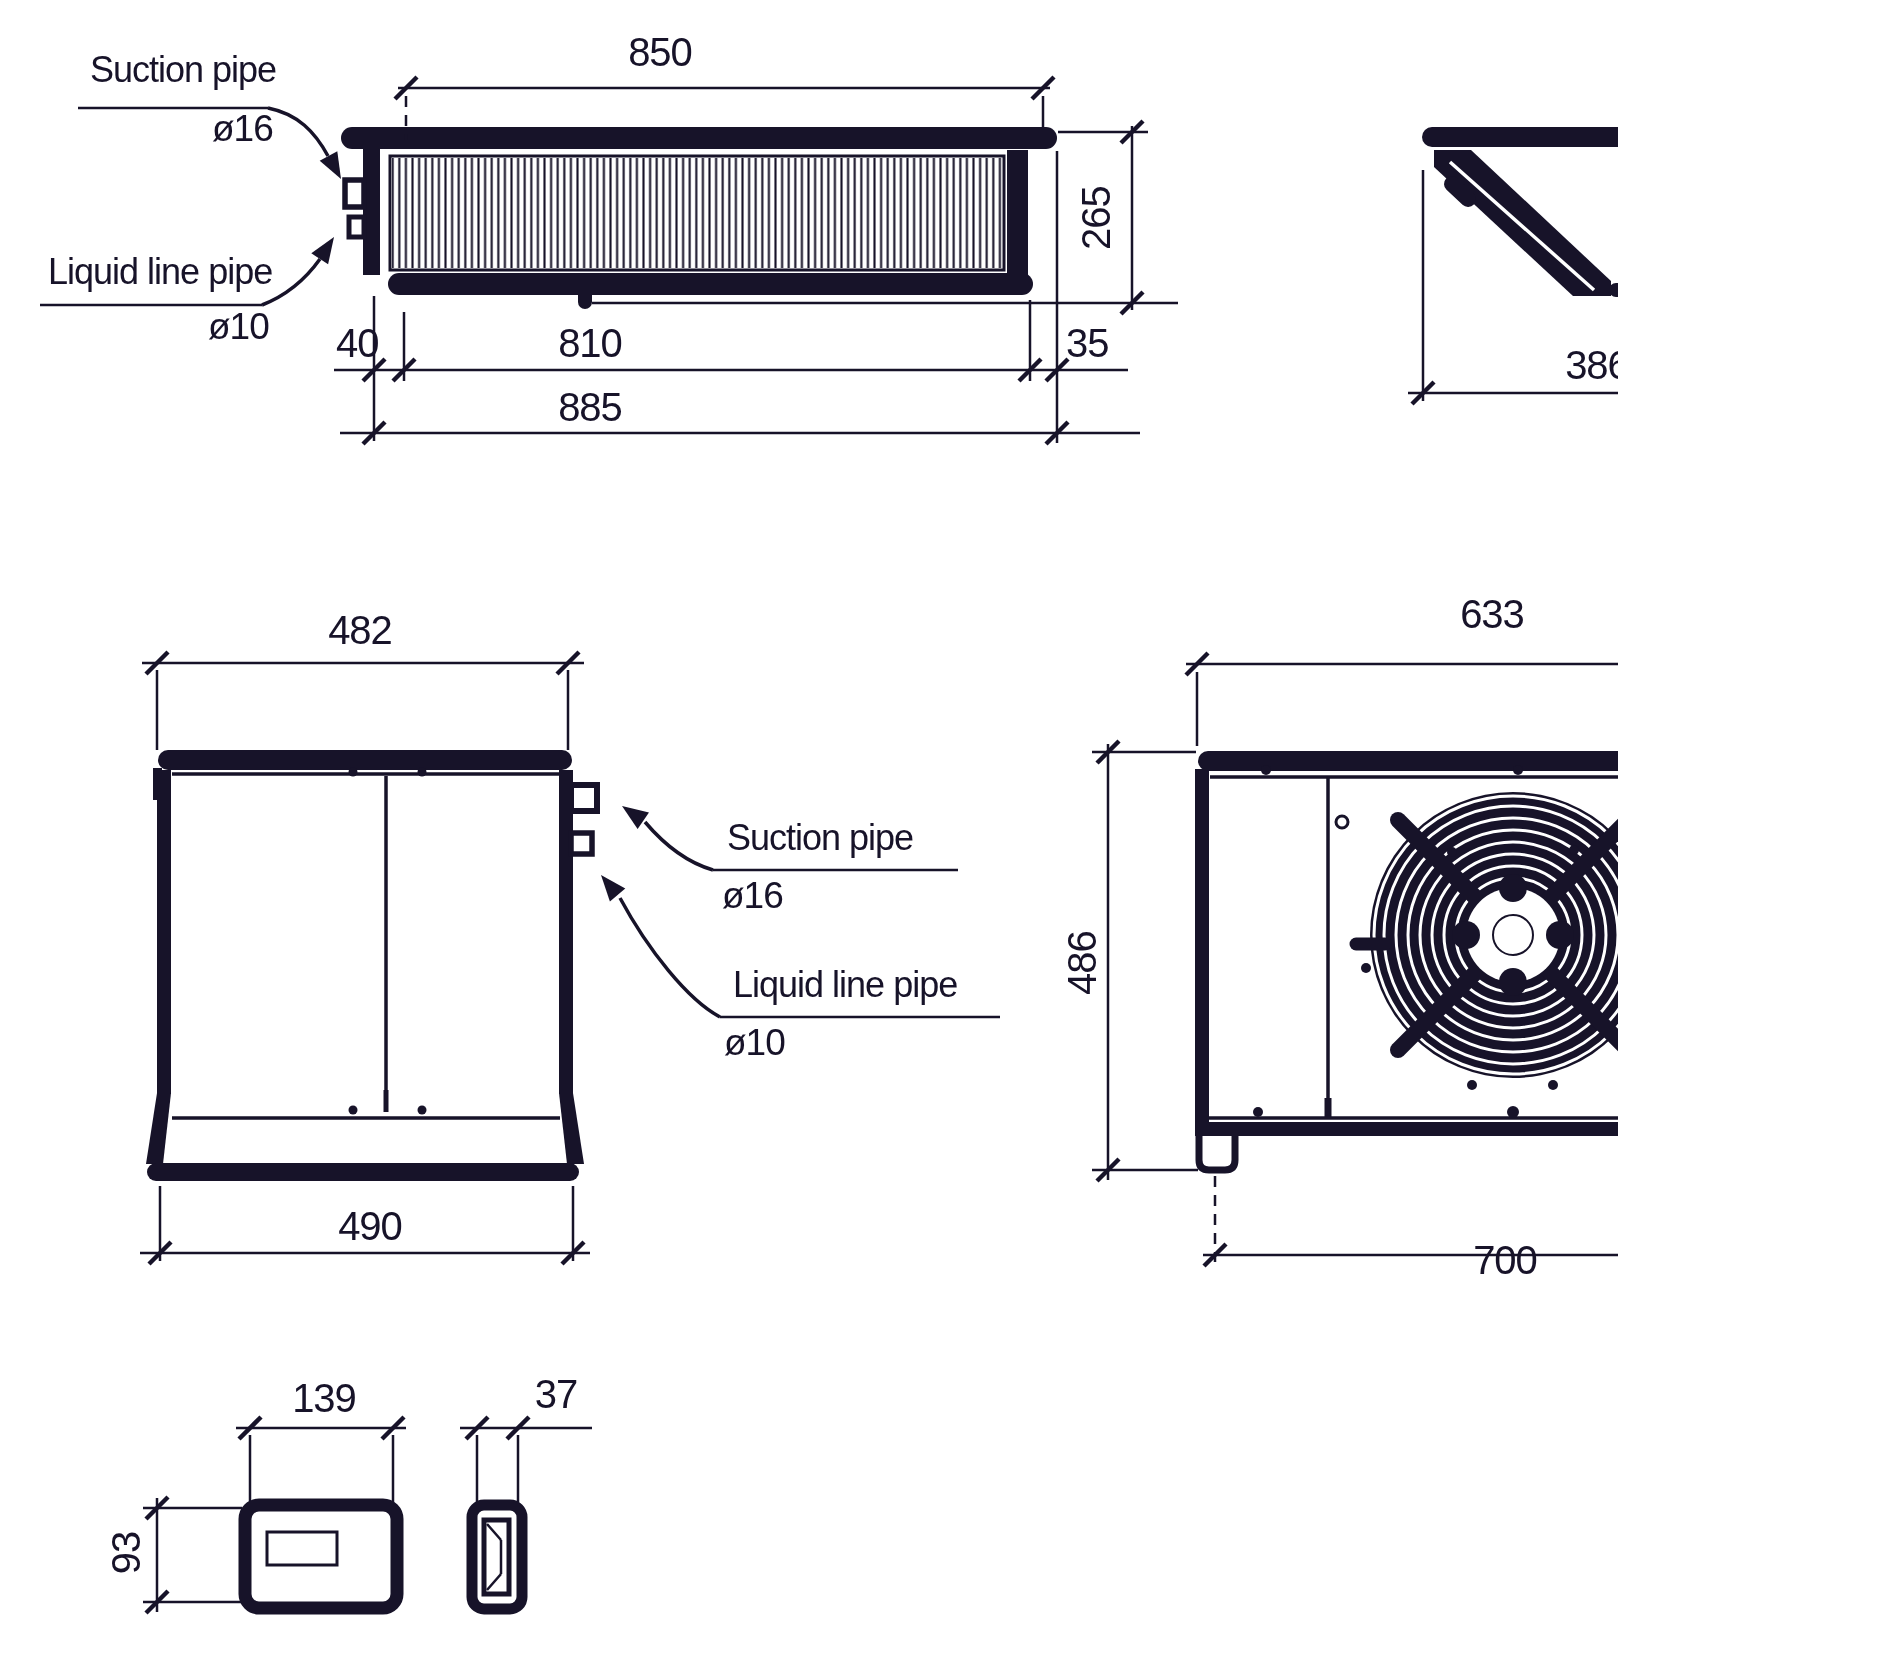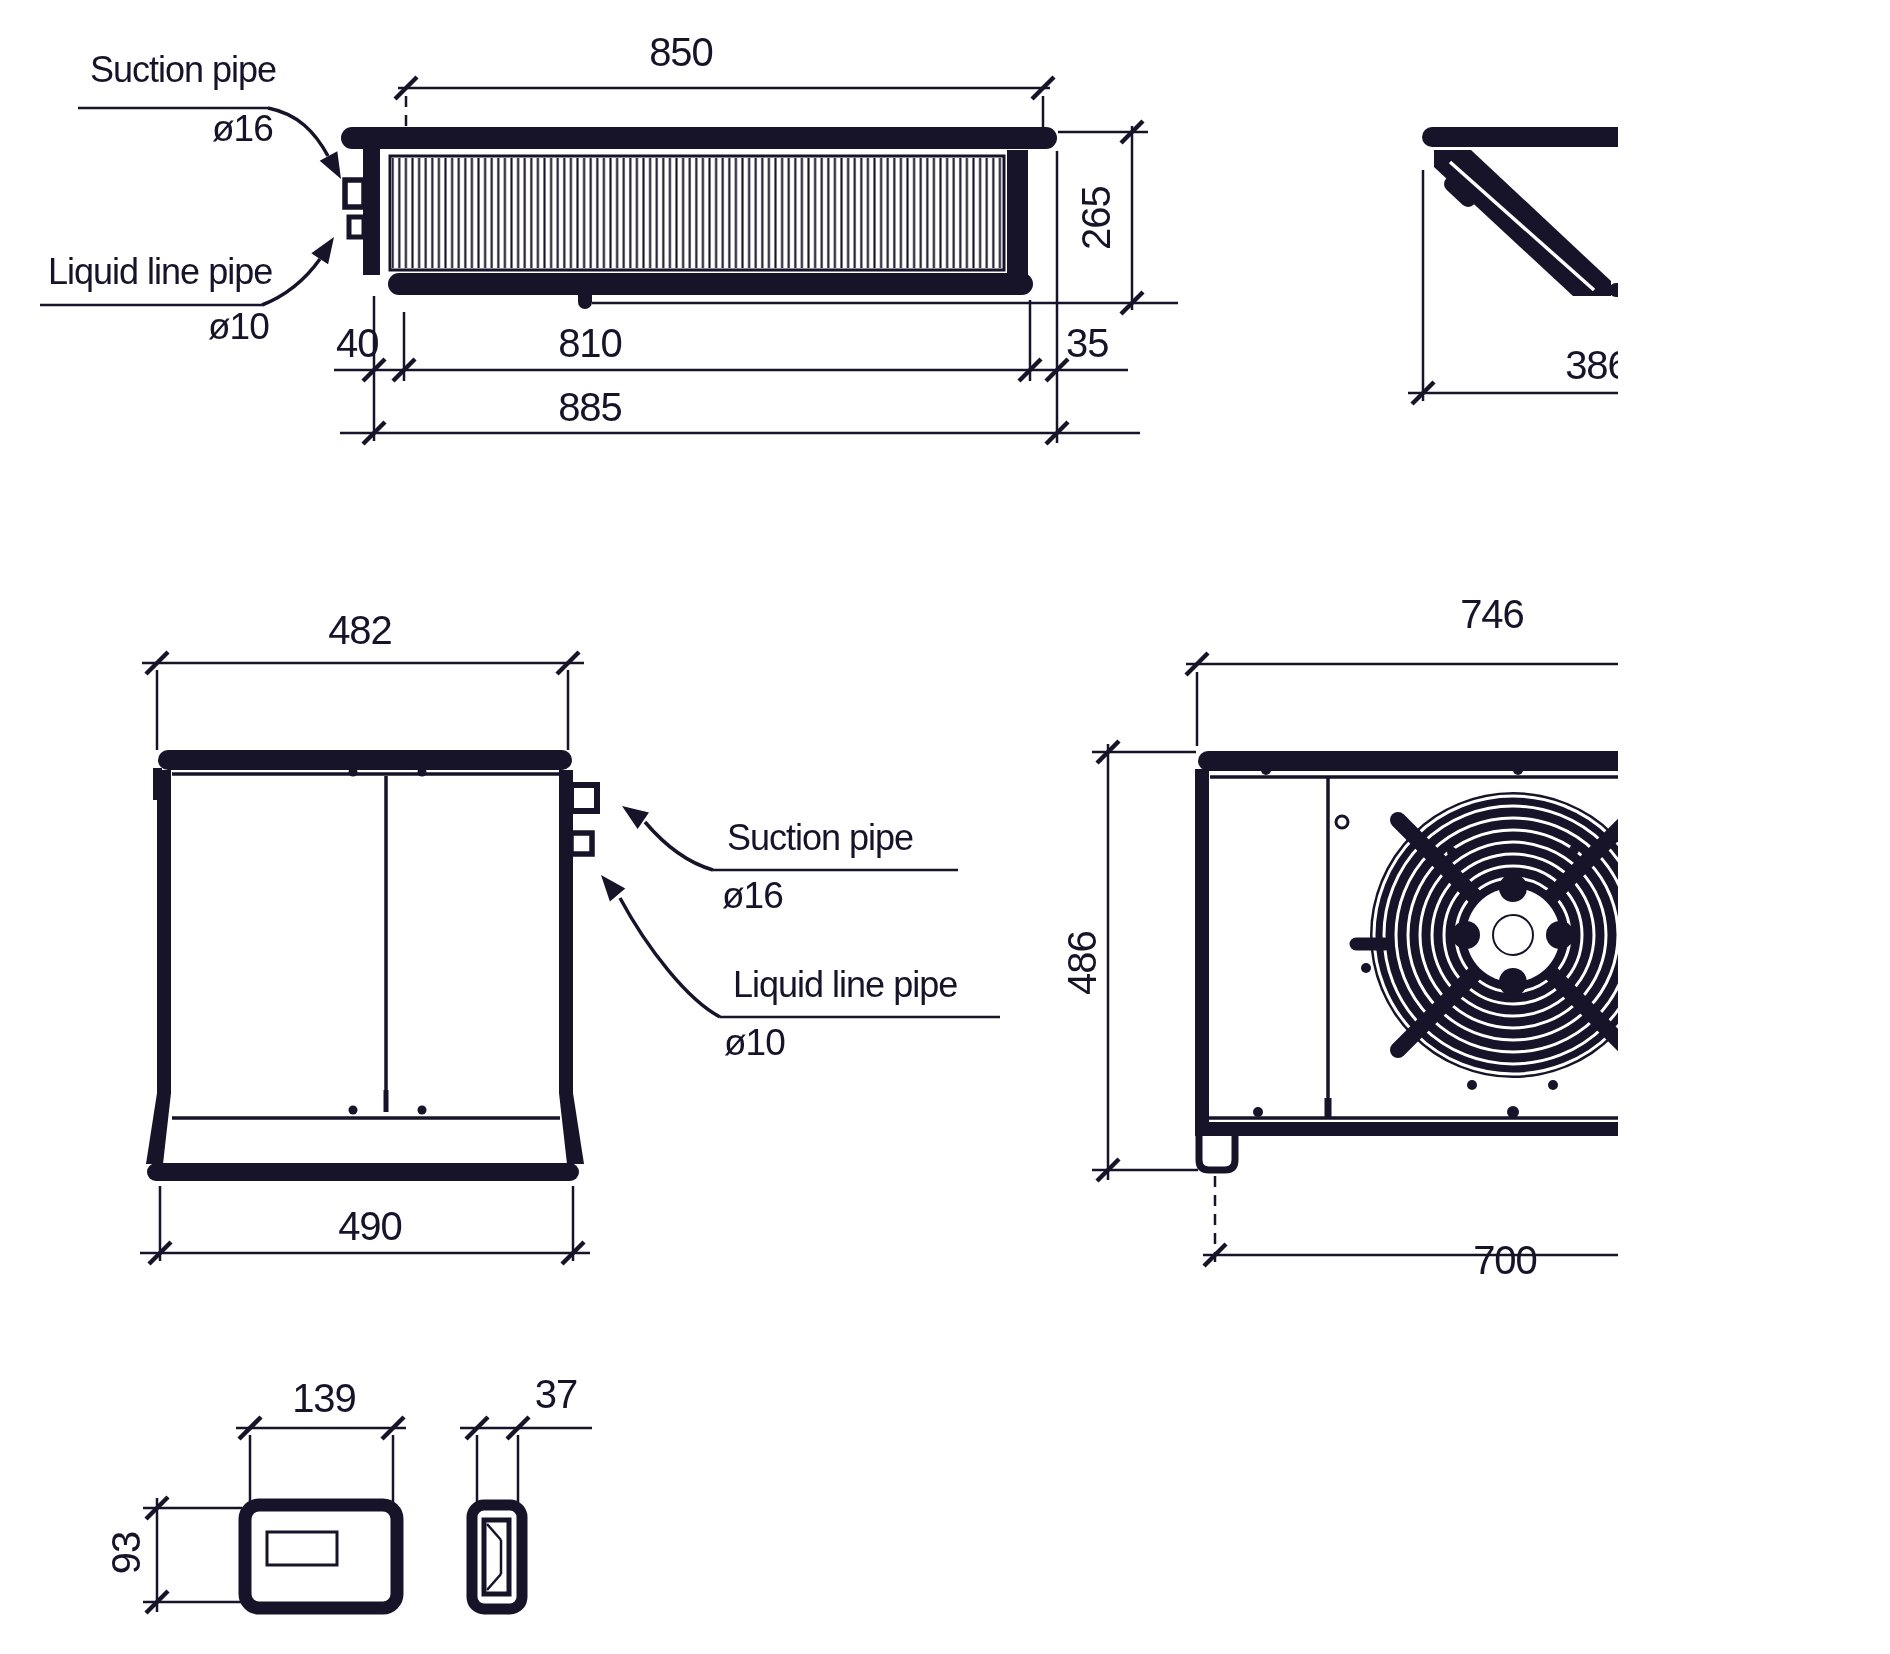--- a/index.html
+++ b/index.html
@@ -241,38 +241,38 @@
     <line class="ln" x1="487" y1="1590" x2="501" y2="1574"></line>
     <line class="ln" x1="501" y1="1540" x2="501" y2="1574"></line>
   </g>
 </svg>
 
 <div class="lbl name" style="left:90px;top:52px">Suction pipe</div>
 <div class="lbl dia" style="left:212px;top:110px">ø16</div>
 <div class="lbl name" style="left:48px;top:254px">Liquid line pipe</div>
 <div class="lbl dia" style="left:208px;top:308px">ø10</div>
 
-<div class="lbl dim cx" style="left:681px;top:32px">850</div>
+<div class="lbl dim cx" style="left:660px;top:32px">850</div>
 <div class="lbl dim rot" style="left:1096px;top:218px">265</div>
 <div class="lbl dim" style="left:336px;top:323px">40</div>
 <div class="lbl dim cx" style="left:590px;top:323px">810</div>
 <div class="lbl dim" style="left:1066px;top:323px">35</div>
 <div class="lbl dim cx" style="left:590px;top:387px">885</div>
 
 <div class="lbl dim cx" style="left:1597px;top:345px">386</div>
 
 <div class="lbl dim cx" style="left:360px;top:610px">482</div>
 <div class="lbl dim cx" style="left:370px;top:1206px">490</div>
 
 <div class="lbl name" style="left:727px;top:820px">Suction pipe</div>
 <div class="lbl dia" style="left:722px;top:877px">ø16</div>
 <div class="lbl name" style="left:733px;top:967px">Liquid line pipe</div>
 <div class="lbl dia" style="left:724px;top:1024px">ø10</div>
 
-<div class="lbl dim cx" style="left:1492px;top:594px">746</div>
+<div class="lbl dim cx" style="left:1492px;top:594px">633</div>
 <div class="lbl dim rot" style="left:1082px;top:963px">486</div>
 <div class="lbl dim cx" style="left:1505px;top:1240px">700</div>
 
 <div class="lbl dim cx" style="left:324px;top:1378px">139</div>
 <div class="lbl dim rot" style="left:126px;top:1553px">93</div>
 <div class="lbl dim cx" style="left:556px;top:1374px">37</div>
 
 </div>
 
 </body></html>

